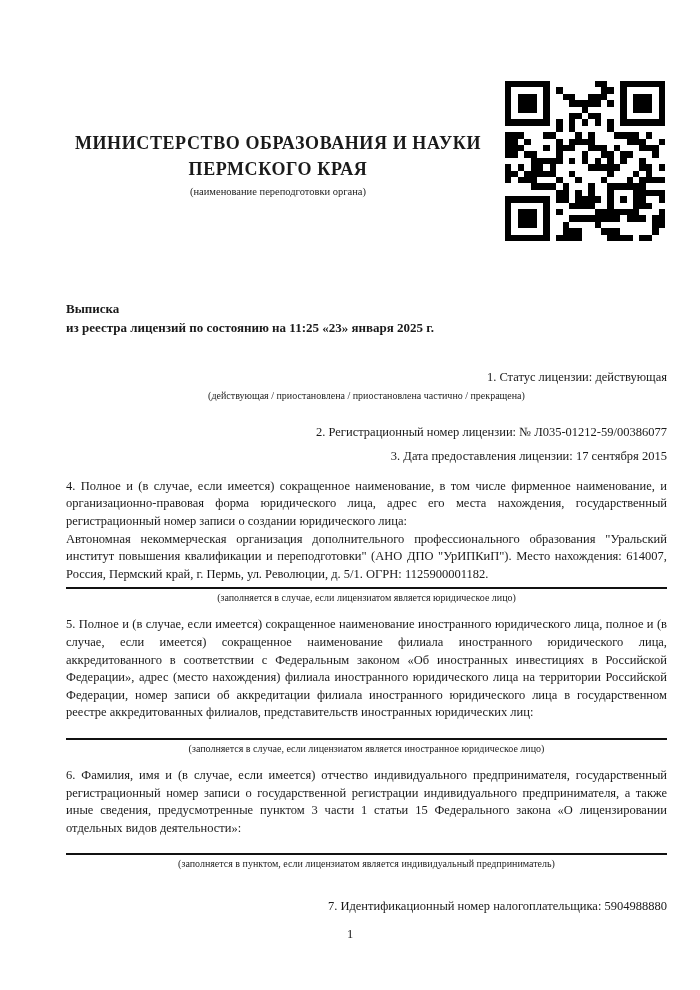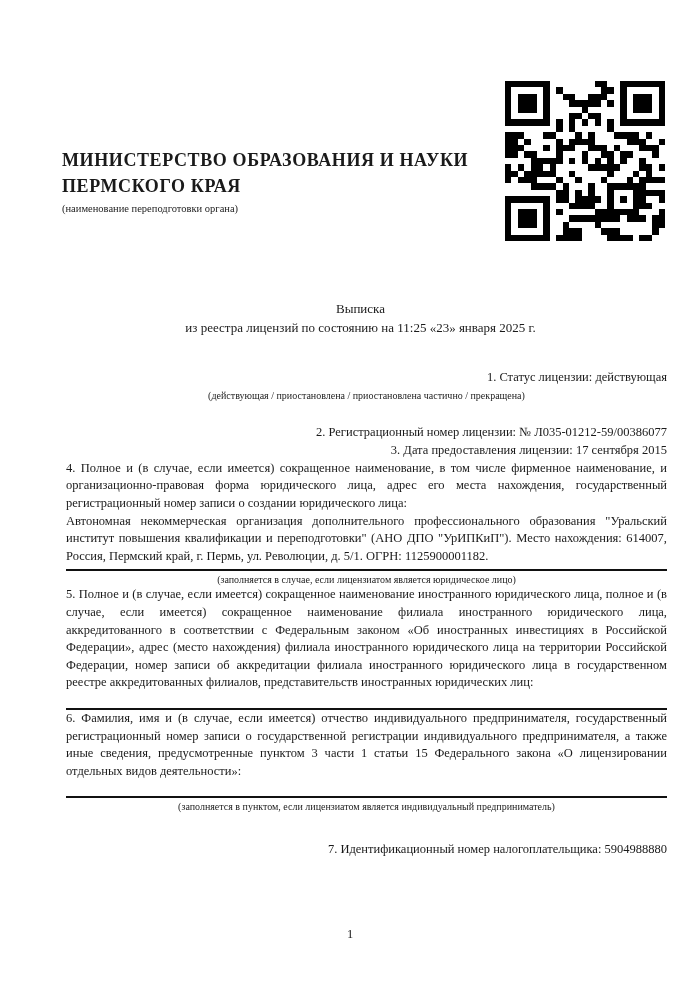--- a/index.html
+++ b/index.html
@@ -12,23 +12,23 @@
     width: 700px;
     height: 990px;
     background: #ffffff;
     font-family: "Liberation Serif", "DejaVu Serif", serif;
     color: #1a1a1a;
     overflow: hidden;
   }
   .ministry {
     position: absolute;
     left: 62px;
-    top: 147px;
+    top: 130px;
     width: 432px;
-    text-align: left;
+    text-align: center;
   }
   .ministry-title {
     font-weight: bold;
     font-size: 18px;
     line-height: 26px;
     letter-spacing: 0.6px;
   }
   .ministry-note {
     font-size: 10.5px;
     line-height: 13px;
@@ -37,26 +37,26 @@
   }
   .qr {
     position: absolute;
     left: 505px;
     top: 80px;
     width: 160px;
     height: 162px;
   }
   .doc-title {
     position: absolute;
-    left: 60px;
+    left: 66px;
     top: 299px;
     width: 601px;
-    text-align: center;
     font-size: 13px;
     line-height: 19px;
+    font-weight: bold;
   }
   .content {
     position: absolute;
     left: 66px;
     top: 369px;
     width: 601px;
     font-size: 12.5px;
     line-height: 17.6px;
   }
   .item-text {
@@ -70,22 +70,22 @@
     line-height: 13px;
     text-align: center;
     color: #222222;
     margin-top: 2px;
   }
   .fill-rule {
     border: none;
     border-top: 2px solid #111111;
     margin: 4px 0 0 0;
   }
-  .mt-sm { margin-top: 0; }
-  .mt-md { margin-top: 1px; }
+  .mt-sm { margin-top: 12px; }
+  .mt-md { margin-top: 7px; }
   .mt-lg { margin-top: 22px; }
   .mt-xl { margin-top: 28px; }
   .rule-gap { margin-top: 16px; }
   .page-number {
     position: absolute;
     left: 0;
     top: 927px;
     width: 700px;
     text-align: center;
     font-size: 12.5px;
@@ -436,20 +436,21 @@
     <div class="mt-sm">
       <div class="para">4. Полное и (в случае, если имеется) сокращенное наименование, в том числе фирменное наименование, и организационно-правовая форма юридического лица, адрес его места нахождения, государственный регистрационный номер записи о создании юридического лица:</div>
       <div class="para">Автономная некоммерческая организация дополнительного профессионального образования "Уральский институт повышения квалификации и переподготовки" (АНО ДПО "УрИПКиП"). Место нахождения: 614007, Россия, Пермский край, г. Пермь, ул. Революции, д. 5/1. ОГРН: 1125900001182.</div>
       <hr class="fill-rule">
       <div class="note">(заполняется в случае, если лицензиатом является юридическое лицо)</div>
     </div>
 
     <div class="mt-sm">
       <div class="para">5. Полное и (в случае, если имеется) сокращенное наименование иностранного юридического лица, полное и (в случае, если имеется) сокращенное наименование филиала иностранного юридического лица, аккредитованного в соответствии с Федеральным законом «Об иностранных инвестициях в Российской Федерации», адрес (место нахождения) филиала иностранного юридического лица на территории Российской Федерации, номер записи об аккредитации филиала иностранного юридического лица в государственном реестре аккредитованных филиалов, представительств иностранных юридических лиц:</div>
       <hr class="fill-rule rule-gap">
+      <div class="note">(заполняется в случае, если лицензиатом является иностранное юридическое лицо)</div>
     </div>
 
     <div class="mt-sm">
       <div class="para">6. Фамилия, имя и (в случае, если имеется) отчество индивидуального предпринимателя, государственный регистрационный номер записи о государственной регистрации индивидуального предпринимателя, а также иные сведения, предусмотренные пунктом 3 части 1 статьи 15 Федерального закона «О лицензировании отдельных видов деятельности»:</div>
       <hr class="fill-rule rule-gap">
       <div class="note">(заполняется в пунктом, если лицензиатом является индивидуальный предприниматель)</div>
     </div>
 
     <div class="mt-xl">
       <div class="item-text">7. Идентификационный номер налогоплательщика: 5904988880</div>

